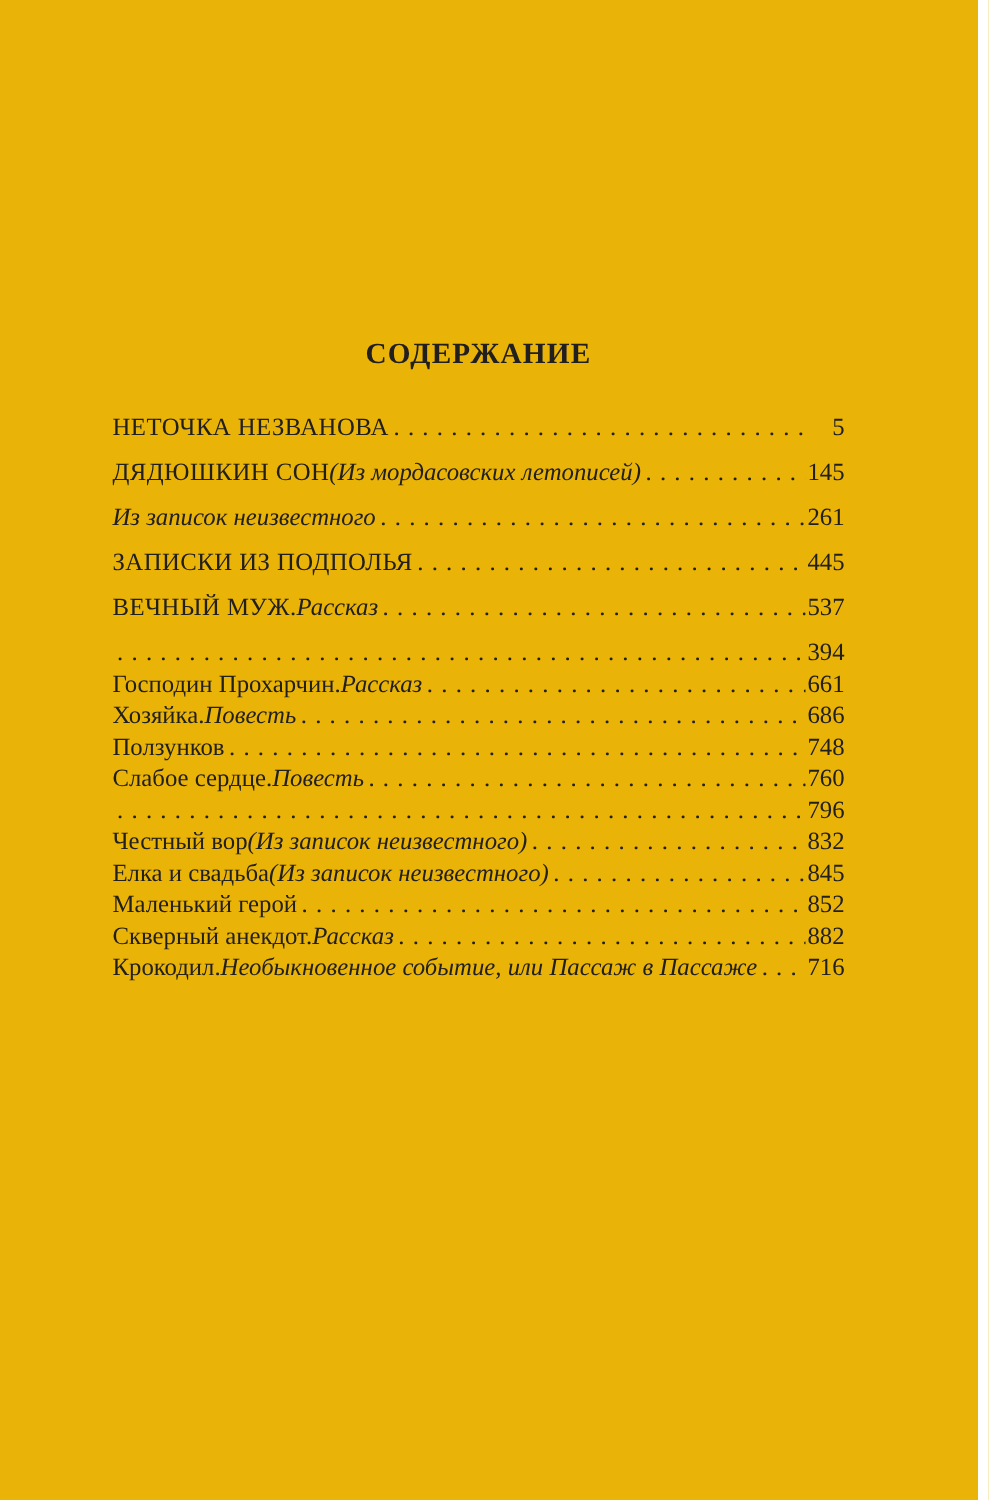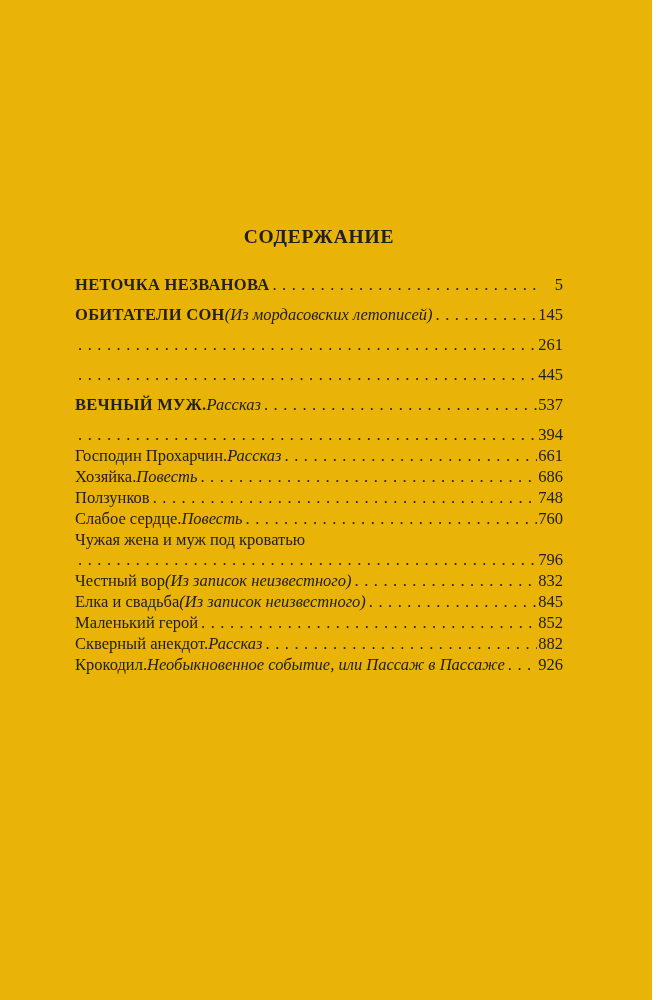--- a/index.html
+++ b/index.html
@@ -32,21 +32,21 @@
   .entry.major { margin-top: 10px; }
   .entry.minor { margin-top: 1px; }
   .entry:first-child { margin-top: 0; }
   .line {
     display: flex;
     align-items: baseline;
     font-size: 16.5px;
     line-height: 20px;
     white-space: nowrap;
   }
-  .entry.major .run.caps { letter-spacing: 0.3px; font-weight: bold; }
+  .entry.major .run.caps { letter-spacing: 0.3px; }
   .run.italic { font-style: italic; }
   .dots {
     flex: 1 1 auto;
     min-width: 0;
     overflow: hidden;
     letter-spacing: 5.5px;
     margin-left: 3px;
   }
   .pagenum {
     flex: 0 0 auto;
@@ -62,34 +62,36 @@
   <div class="toc">
       <div class="entry major">
         <div class="line">
           <span class="run caps">НЕТОЧКА НЕЗВАНОВА</span>
           <span class="dots">..........................................................................................</span>
           <span class="pagenum">5</span>
         </div>
       </div>
       <div class="entry major">
         <div class="line">
-          <span class="run caps">ОБИТАТЕЛИ СОН </span>
+          <span class="run caps">ДЯДЮШКИН СОН </span>
           <span class="run italic">(Из мордасовских летописей)</span>
           <span class="dots">..........................................................................................</span>
           <span class="pagenum">145</span>
         </div>
       </div>
       <div class="entry major">
         <div class="line">
+          <span class="run italic">Из записок неизвестного</span>
           <span class="dots">..........................................................................................</span>
           <span class="pagenum">261</span>
         </div>
       </div>
       <div class="entry major">
         <div class="line">
+          <span class="run caps">ЗАПИСКИ ИЗ ПОДПОЛЬЯ</span>
           <span class="dots">..........................................................................................</span>
           <span class="pagenum">445</span>
         </div>
       </div>
       <div class="entry major">
         <div class="line">
           <span class="run caps">ВЕЧНЫЙ МУЖ. </span>
           <span class="run italic">Рассказ</span>
           <span class="dots">..........................................................................................</span>
           <span class="pagenum">537</span>
@@ -127,23 +129,20 @@
       <div class="entry minor">
         <div class="line">
           <span class="run">Слабое сердце. </span>
           <span class="run italic">Повесть</span>
           <span class="dots">..........................................................................................</span>
           <span class="pagenum">760</span>
         </div>
       </div>
       <div class="entry minor">
         <div class="line">
-          <span class="run">Чужая жена и муж под кроватью</span>
-        </div>
-        <div class="line">
           <span class="dots">..........................................................................................</span>
           <span class="pagenum">796</span>
         </div>
       </div>
       <div class="entry minor">
         <div class="line">
           <span class="run">Честный вор </span>
           <span class="run italic">(Из записок неизвестного)</span>
           <span class="dots">..........................................................................................</span>
           <span class="pagenum">832</span>
@@ -170,17 +169,17 @@
           <span class="run italic">Рассказ</span>
           <span class="dots">..........................................................................................</span>
           <span class="pagenum">882</span>
         </div>
       </div>
       <div class="entry minor">
         <div class="line">
           <span class="run">Крокодил. </span>
           <span class="run italic">Необыкновенное событие, или Пассаж в Пассаже</span>
           <span class="dots">..........................................................................................</span>
-          <span class="pagenum">926</span>
+          <span class="pagenum">716</span>
         </div>
       </div>
     </div>
 </div>
 
 </body></html>

